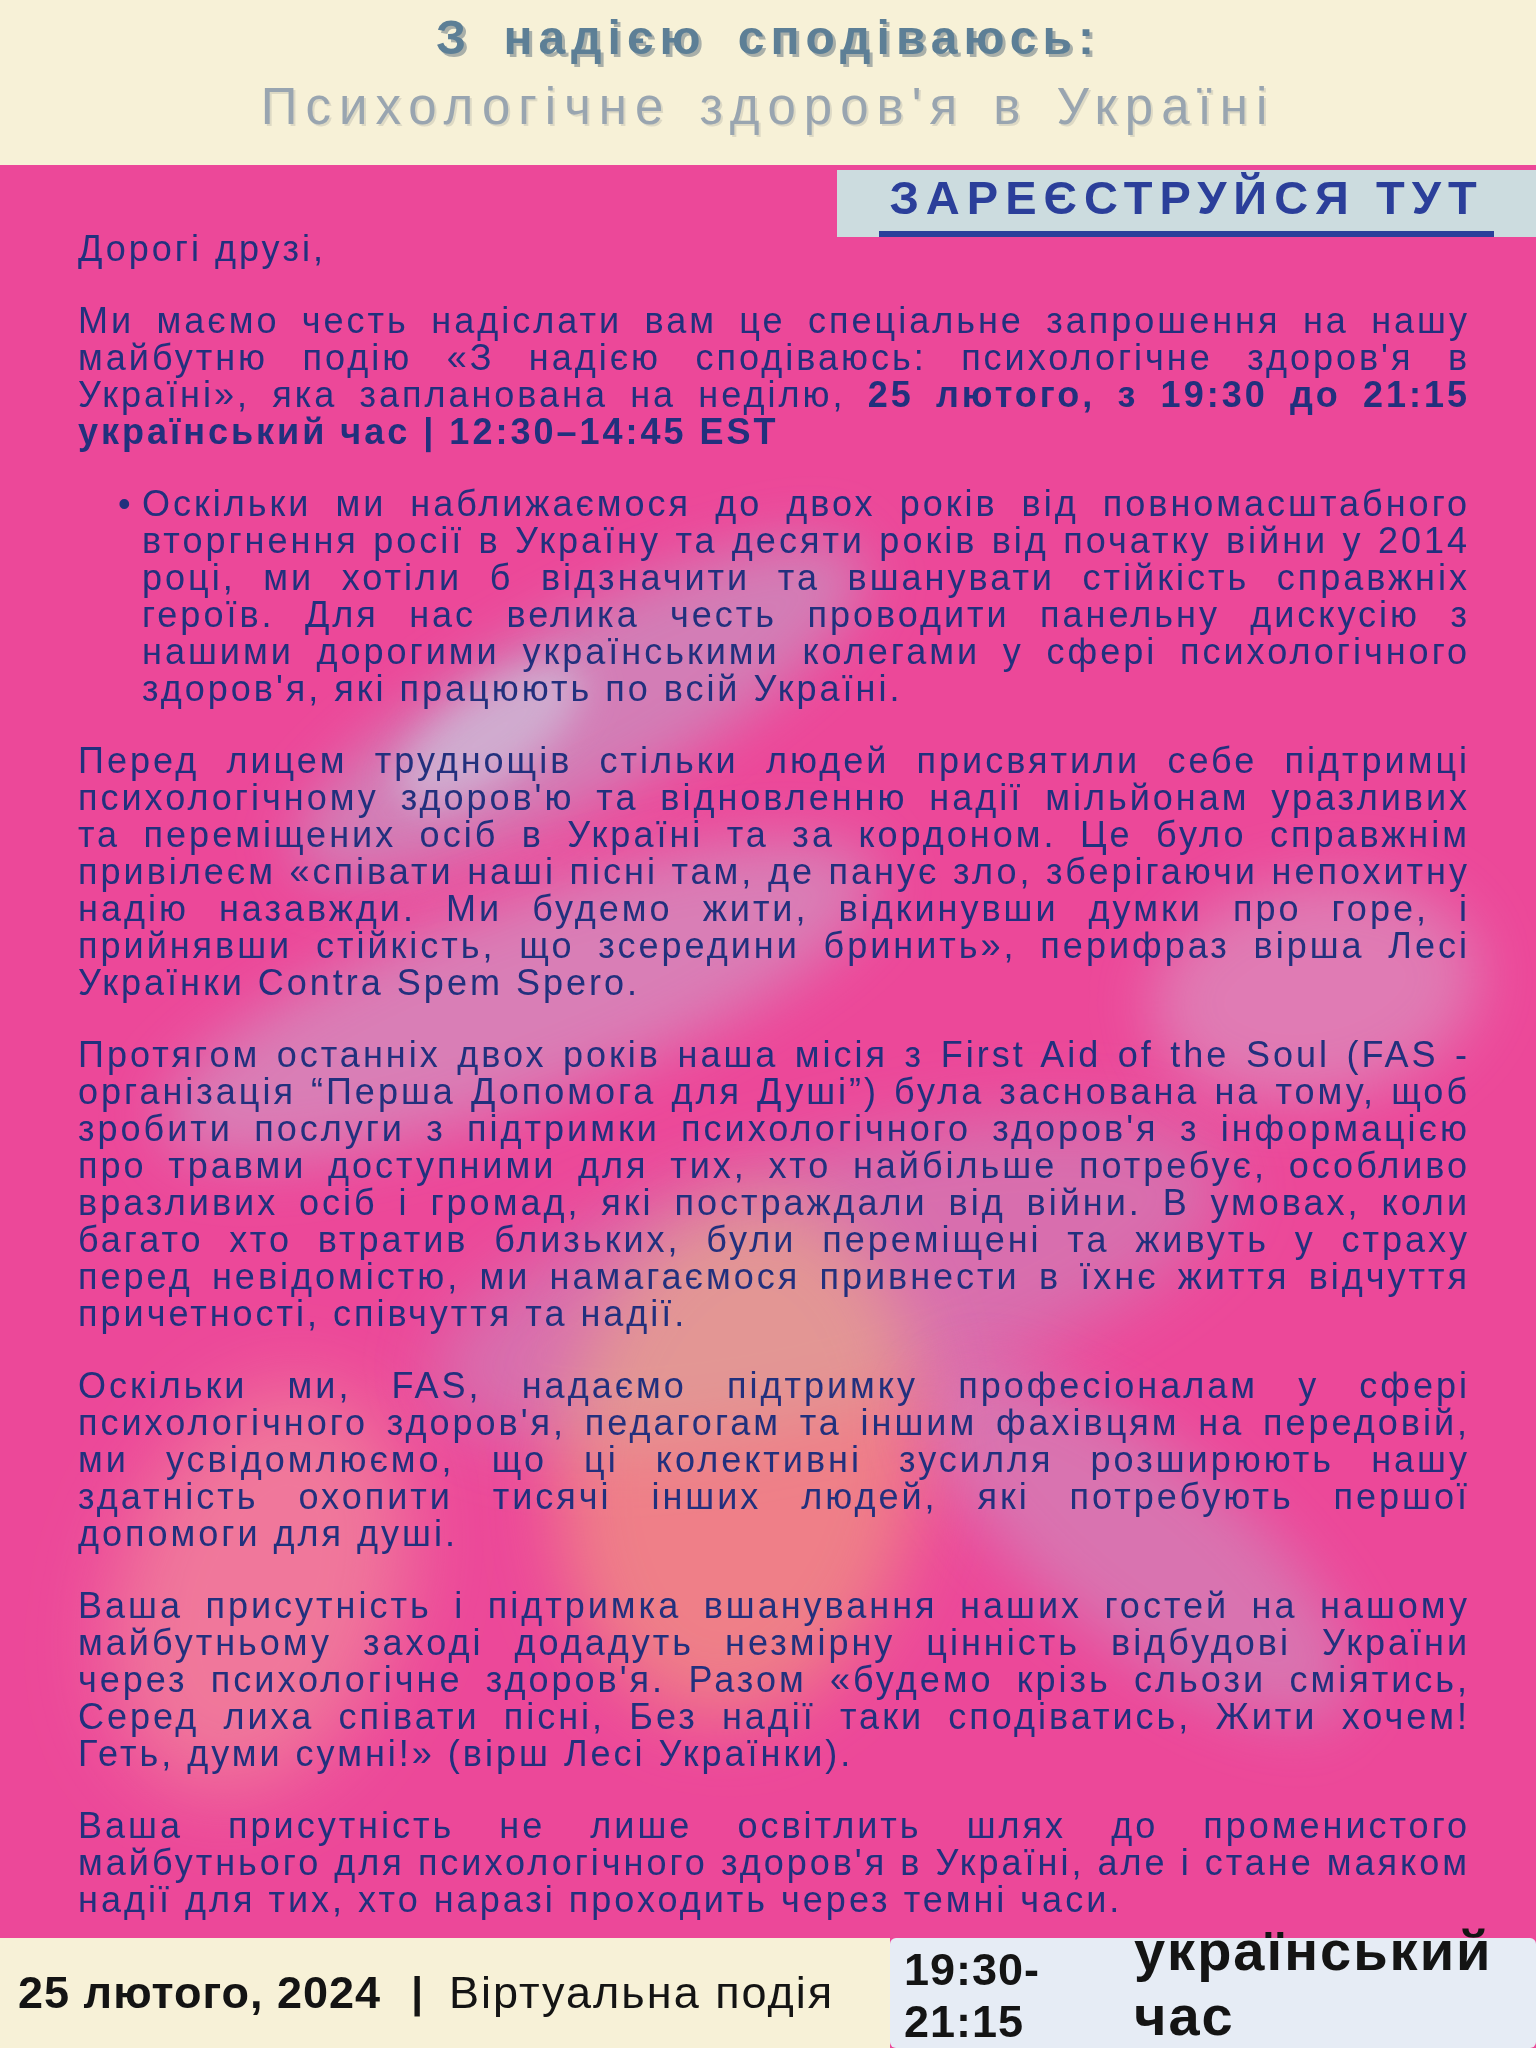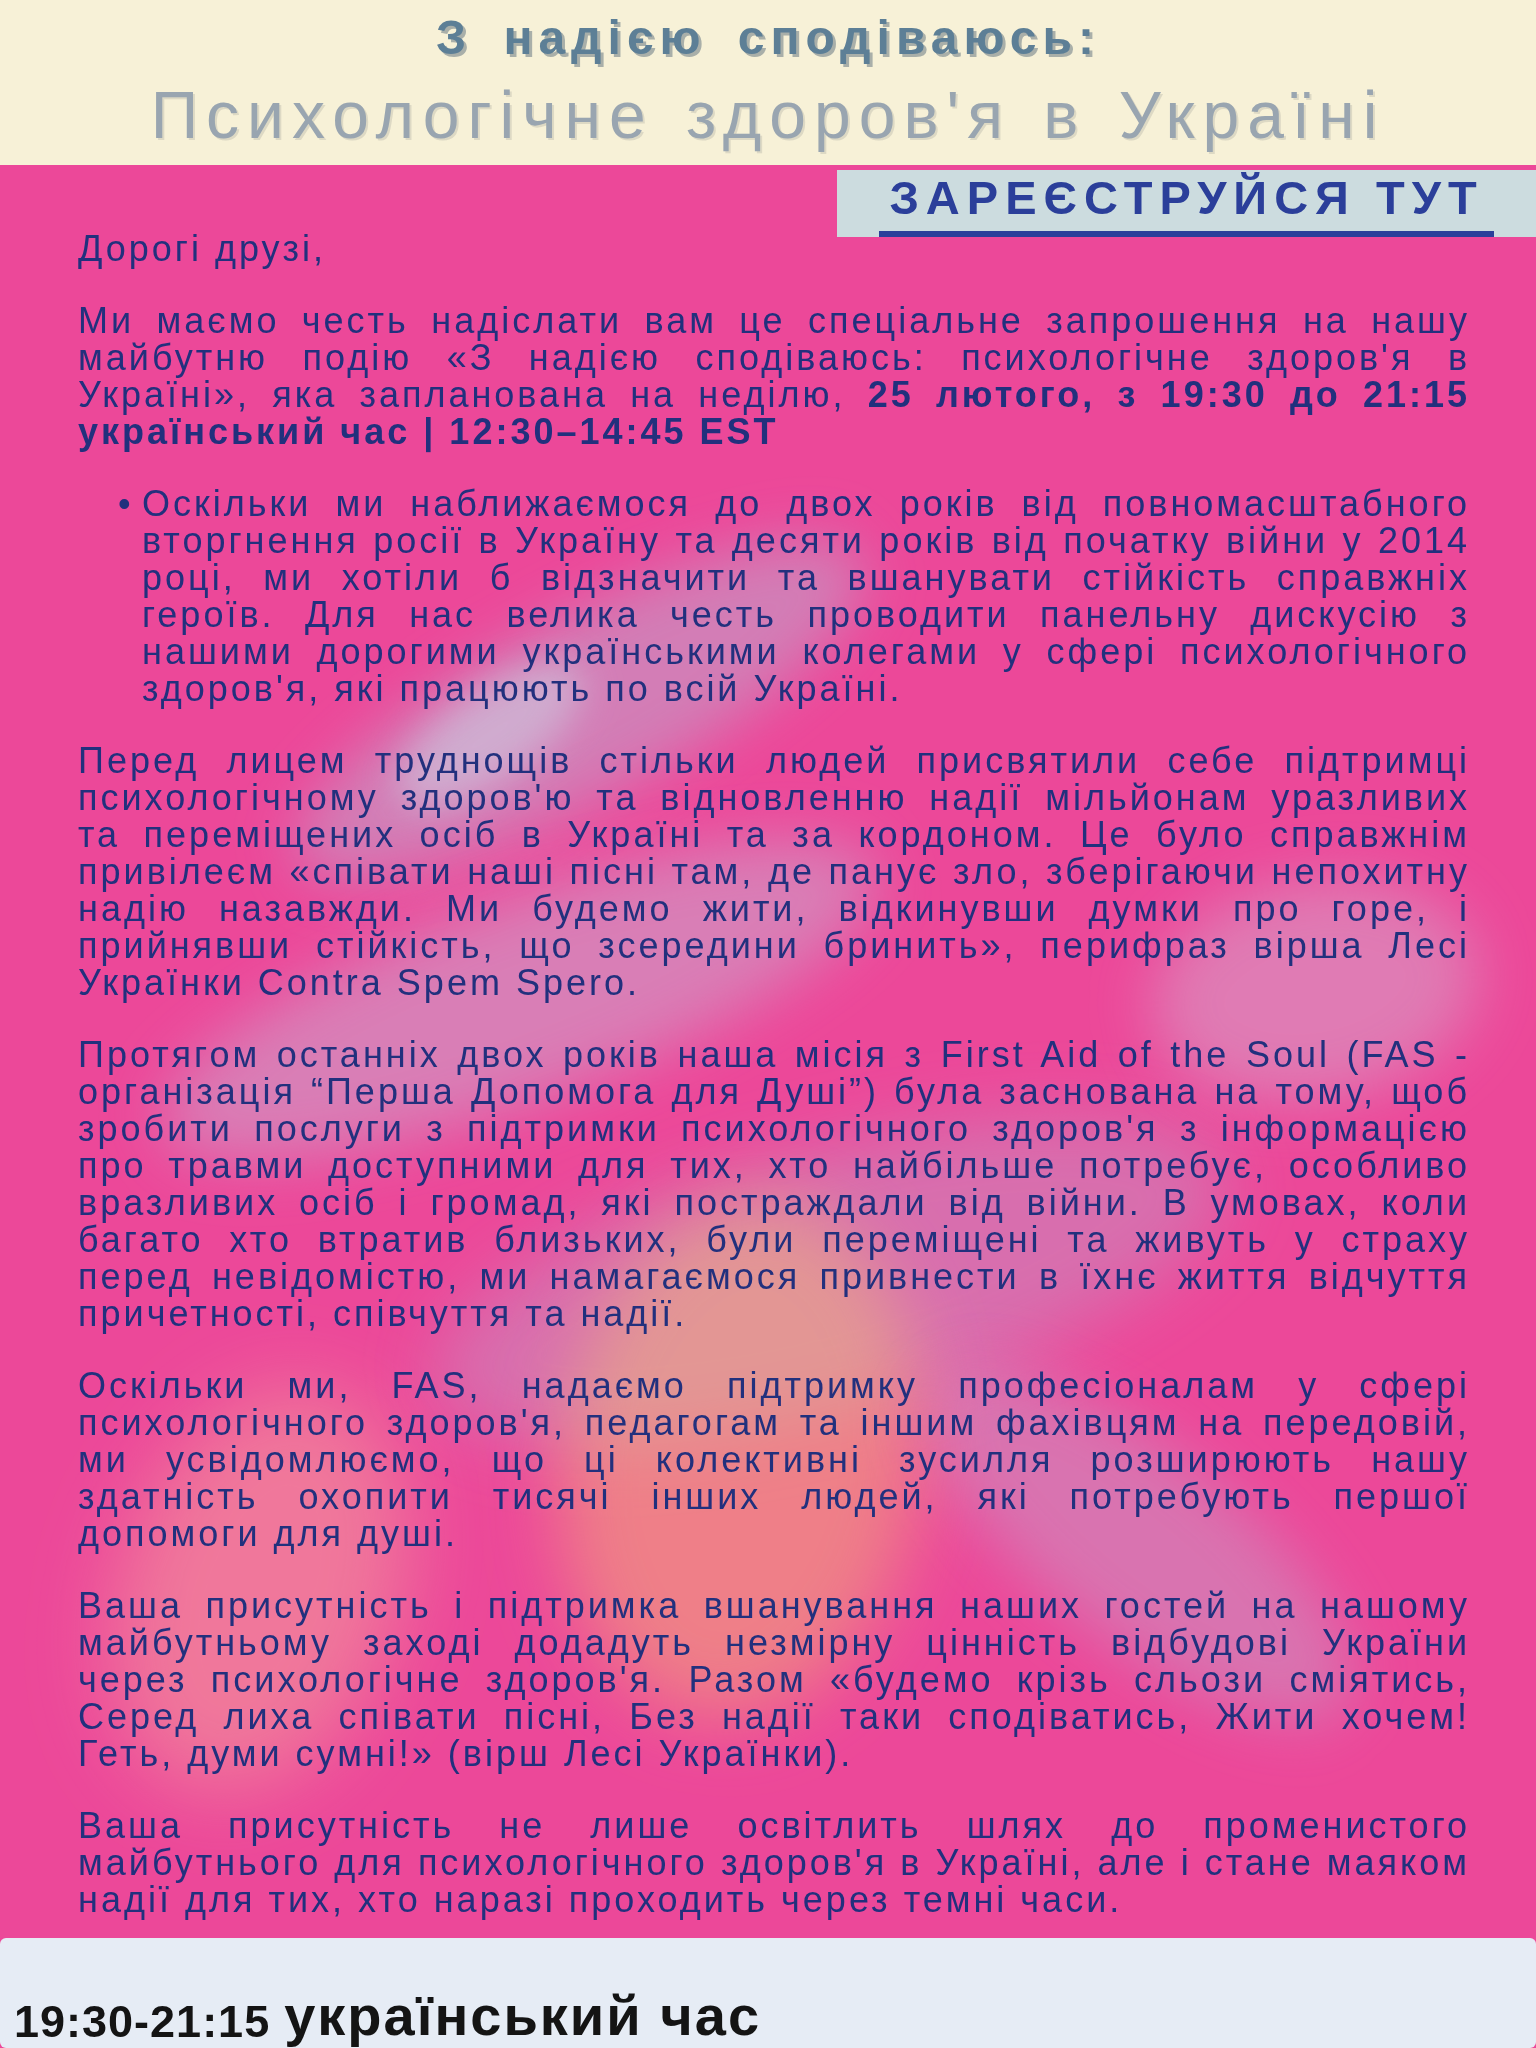--- a/index.html
+++ b/index.html
@@ -30,21 +30,21 @@
   }
   .banner .title{
     margin-top:10px;
     font-size:48px;font-weight:700;
     letter-spacing:6px;word-spacing:12px;
     color:#5d7f96;
     text-shadow:3px 3px 0 rgba(74,96,112,.45);
   }
   .banner .subtitle{
     margin-top:12px;
-    font-size:66px;font-weight:300;
+    font-size:51px;font-weight:300;
     letter-spacing:8px;word-spacing:6px;
     color:#99a5b0;
     text-shadow:2px 2px 0 rgba(130,130,130,.22);
   }
 
   
   .register{
     position:absolute;top:170px;left:837px;right:0;height:67px;
     background:#ccdcdf;z-index:2;
     display:flex;align-items:center;justify-content:center;
@@ -140,19 +140,24 @@
     <p>Перед лицем труднощів стільки людей присвятили себе підтримці психологічному здоров'ю та відновленню надії мільйонам уразливих та переміщених осіб в Україні та за кордоном. Це було справжнім привілеєм «співати наші пісні там, де панує зло, зберігаючи непохитну надію назавжди. Ми будемо жити, відкинувши думки про горе, і прийнявши стійкість, що зсередини бринить», перифраз вірша Лесі Українки Contra Spem Spero.</p>
     <p>Протягом останніх двох років наша місія з First Aid of the Soul (FAS - організація “Перша Допомога для Душі”) була заснована на тому, щоб зробити послуги з підтримки психологічного здоров'я з інформацією про травми доступними для тих, хто найбільше потребує, особливо вразливих осіб і громад, які постраждали від війни. В умовах, коли багато хто втратив близьких, були переміщені та живуть у страху перед невідомістю, ми намагаємося привнести в їхнє життя відчуття причетності, співчуття та надії.</p>
     <p>Оскільки ми, FAS, надаємо підтримку професіоналам у сфері психологічного здоров'я, педагогам та іншим фахівцям на передовій, ми усвідомлюємо, що ці колективні зусилля розширюють нашу здатність охопити тисячі інших людей, які потребують першої допомоги для душі.</p>
     <p>Ваша присутність і підтримка вшанування наших гостей на нашому майбутньому заході додадуть незмірну цінність відбудові України через психологічне здоров'я. Разом «будемо крізь сльози сміятись, Серед лиха співати пісні, Без надії таки сподіватись, Жити хочем! Геть, думи сумні!» (вірш Лесі Українки).</p>
     <p>Ваша присутність не лише освітлить шлях до променистого майбутнього для психологічного здоров'я в Україні, але і стане маяком надії для тих, хто наразі проходить через темні часи.</p>
 
     <p class="closing"><span>Зі співчуттям і турботою,</span><br><span>Команда FAS</span></p>
   </main>
 
   <footer class="footer">
+    <div class="f-left">
+      <span class="f-date">25 лютого, 2024</span>
+      <span class="f-sep">|</span>
+      <span class="f-event">Віртуальна подія</span>
+    </div>
     <div class="f-right">
       <span class="f-time">19:30-21:15</span>
       <span class="f-tz">український час</span>
     </div>
   </footer>
 
 </div>
 
 </body></html>

